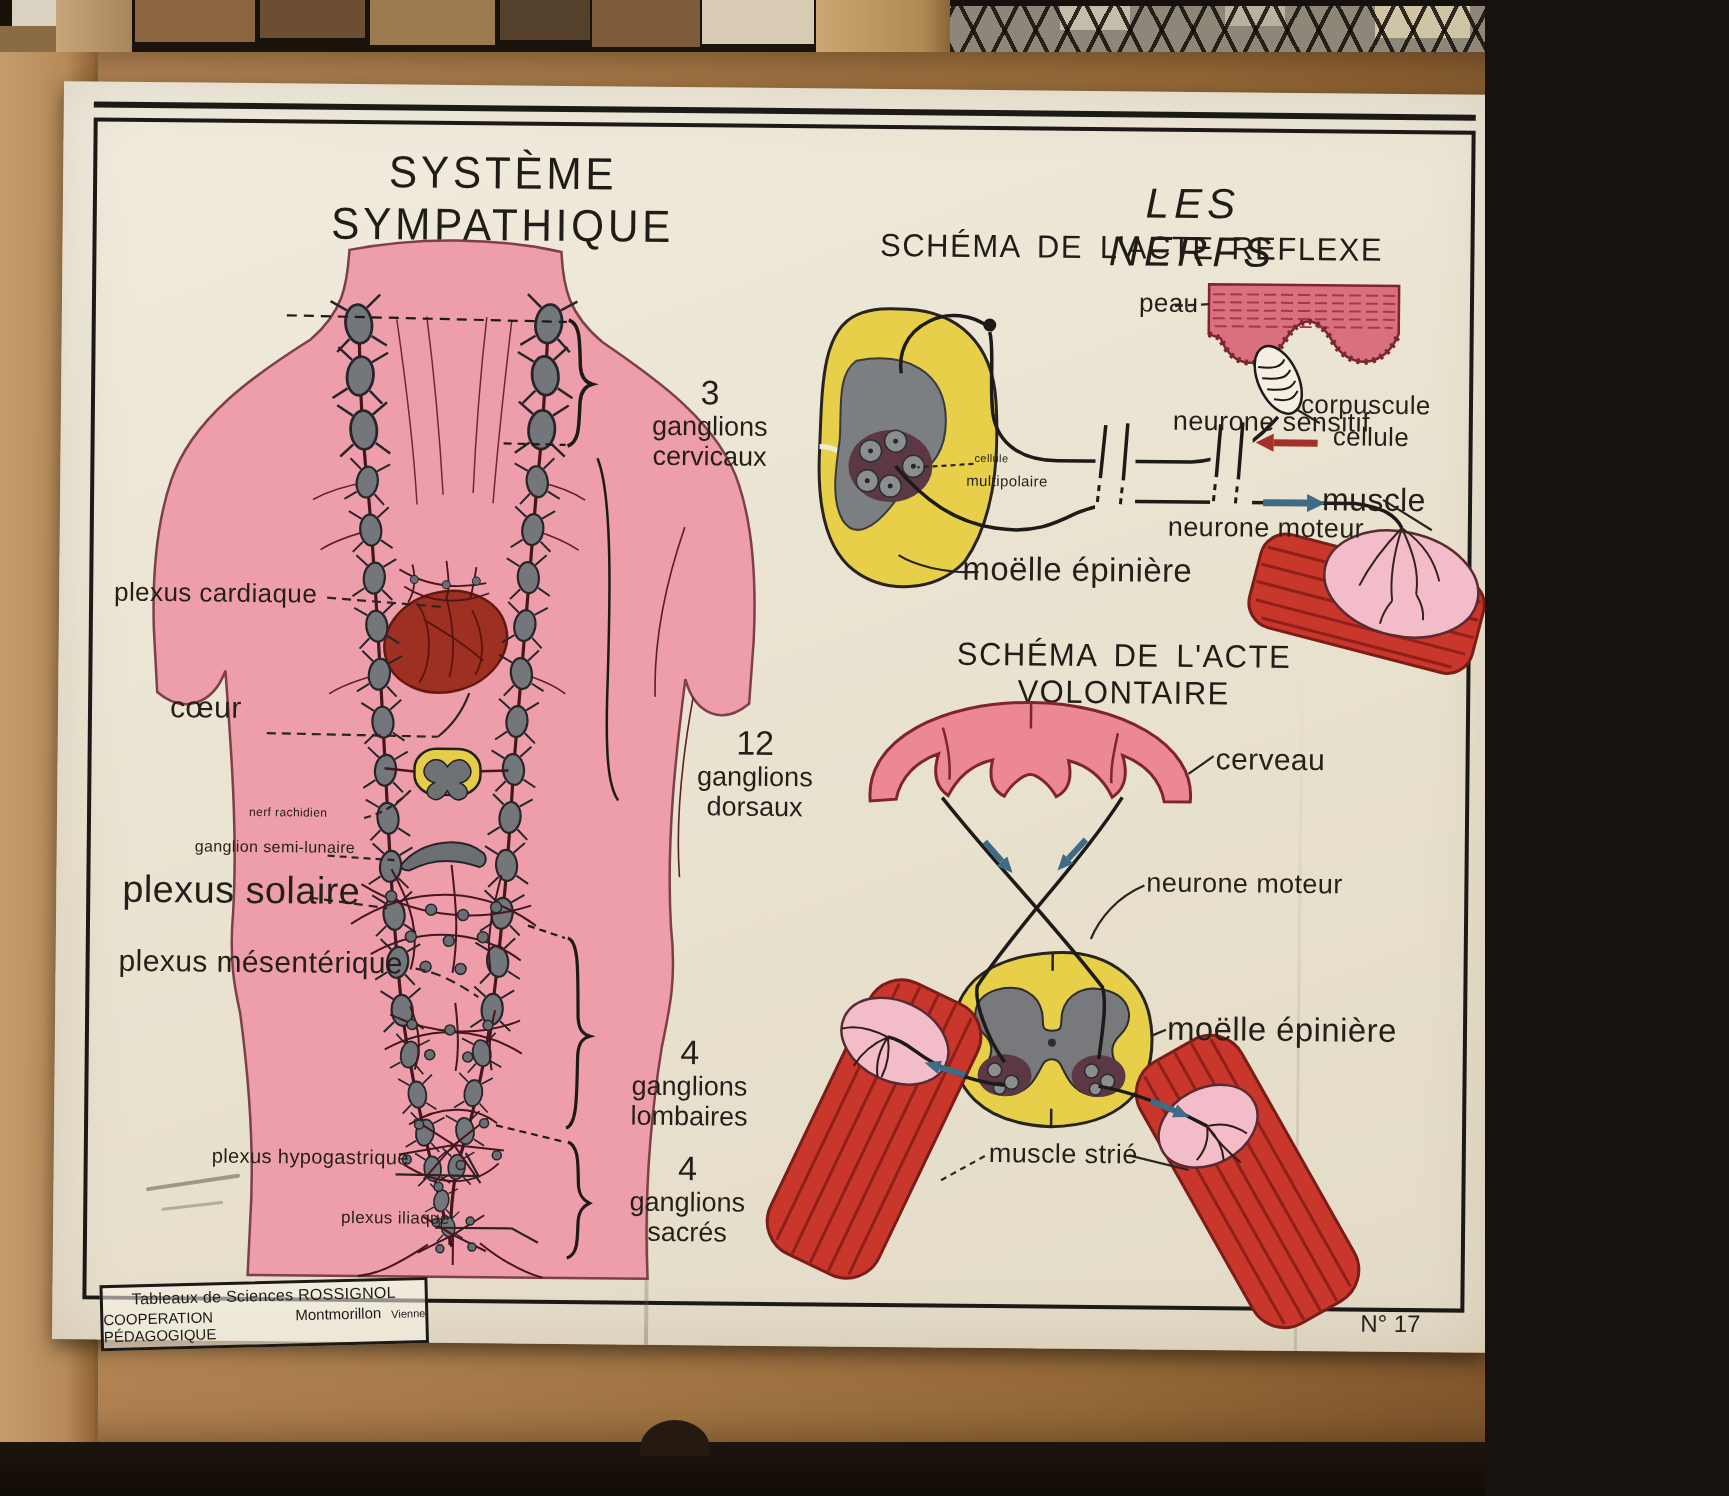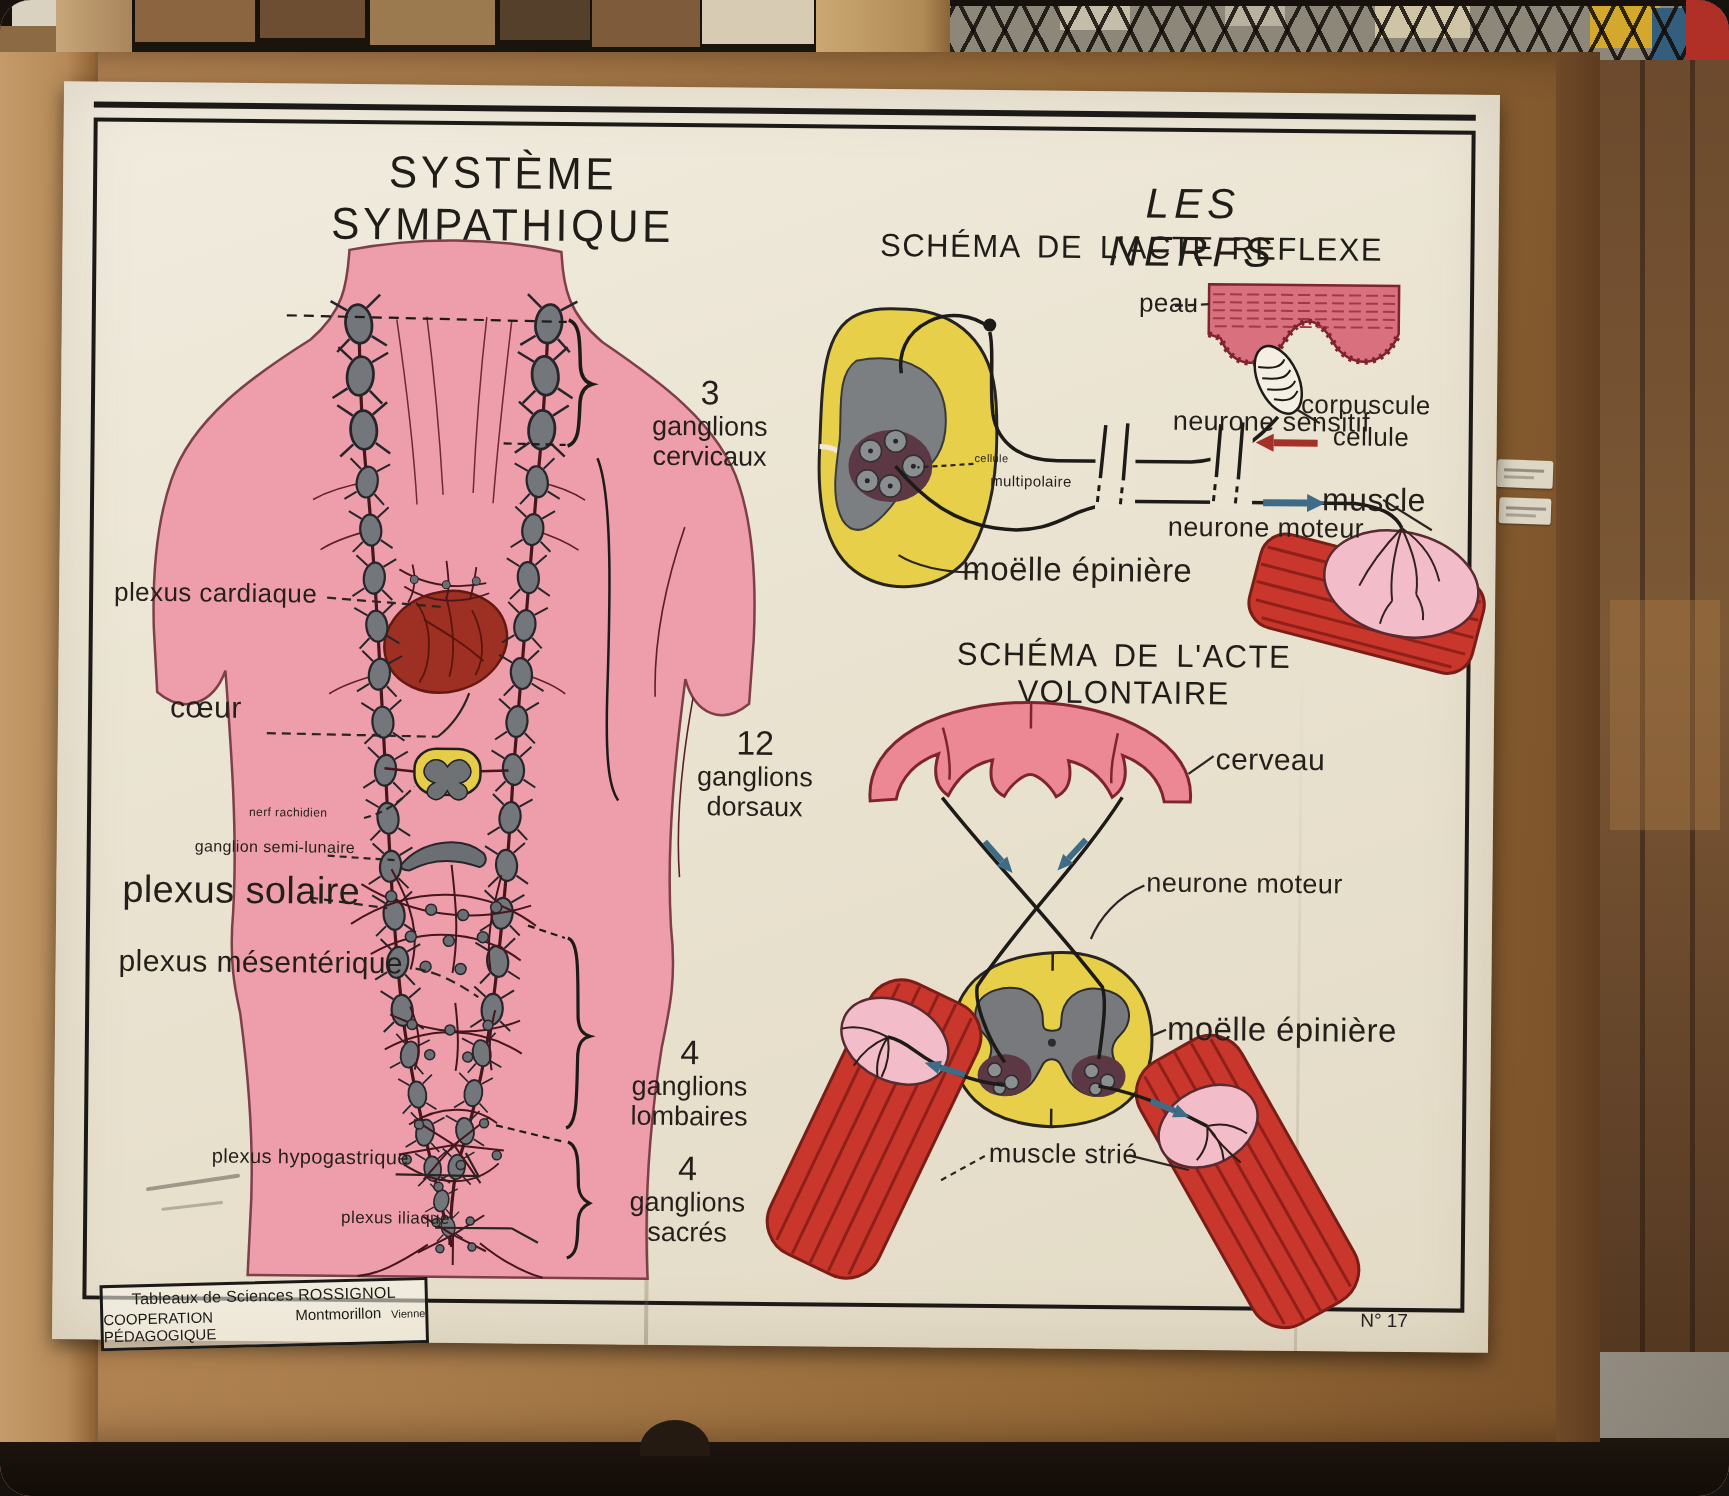--- a/index.html
+++ b/index.html
@@ -1,16 +1,16 @@
 <!DOCTYPE html>
 <html><head>
 <meta charset="utf-8">
 <style>
   html,body{margin:0;padding:0;background:#17120d;}
-  .scene{position:relative;width:1729px;height:1496px;overflow:hidden;background:#fca5a5;font-family:"Liberation Sans",sans-serif;border-radius:31px;}
+  .scene{position:relative;width:1485px;height:1496px;overflow:hidden;background:#fca5a5;font-family:"Liberation Sans",sans-serif;}
   
   .bg-top{position:absolute;left:0;top:0;width:1729px;height:150px;background:linear-gradient(#151009,#241c13);}
   .envbox{position:absolute;}
   .mesh-base{position:absolute;left:940px;top:0;width:789px;height:78px;background:#8d8779;}
   .mesh-lines{position:absolute;left:940px;top:0;width:789px;height:78px;border-top:6px solid #16110c;
     background:repeating-linear-gradient(63deg,transparent 0 24px,rgba(18,12,7,.85) 24px 28px),
                repeating-linear-gradient(-63deg,transparent 0 24px,rgba(18,12,7,.85) 24px 28px);}
   .bg-right{position:absolute;left:1596px;top:60px;width:133px;height:1436px;
     background:linear-gradient(180deg,#6b4a2d,#7c5835 40%,#5d3f27 80%,#4a3018);}
   .plank-line{position:absolute;top:0;width:5px;height:100%;background:rgba(30,18,8,.45);}
@@ -44,21 +44,21 @@
   .t-left{position:absolute;left:205px;top:62px;width:500px;text-align:center;font-size:45px;letter-spacing:4px;word-spacing:16px;
     color:#201d19;transform:scaleX(.94);transform-origin:left;}
   .t-nerfs{position:absolute;left:1000px;top:88px;width:260px;text-align:center;font-size:42px;font-style:italic;letter-spacing:5px;color:#201d19;}
   .t-sub{position:absolute;text-align:center;font-size:32px;letter-spacing:1.5px;word-spacing:7px;color:#201d19;transform:scaleX(.97);transform-origin:left;}
   svg{position:absolute;overflow:visible;}
   .credit{position:absolute;left:48px;top:1198px;width:322px;height:60px;border:3px solid #1c1a17;transform:rotate(-2deg);
     display:flex;flex-direction:column;justify-content:center;align-items:center;gap:2px;color:#1c1a17;background:rgba(250,246,235,.55);}
   .credit-l1{font-size:16px;letter-spacing:.3px;}
   .credit-l2{font-size:15px;display:flex;align-items:baseline;gap:10px;}
   .credit-region{font-size:11px;}
-  .plate{position:absolute;left:1308px;top:1216px;font-size:19px;color:#262220;}
+  .plate{position:absolute;left:1308px;top:1216px;font-size:24px;color:#262220;}
 </style>
 </head>
 <body>
 
 <div class="scene">
 
   <div class="bg-top">
     <div class="envbox" style="left:12px;top:0;width:45px;height:28px;background:#d9d2c0;"></div>
     <div class="envbox" style="left:0;top:26px;width:58px;height:32px;background:#8a6b44;"></div>
     <div class="envbox" style="left:56px;top:0;width:76px;height:62px;background:linear-gradient(90deg,#c7a67a,#a8855a);"></div>
@@ -363,21 +363,21 @@
         <path d="M184,300 C150,302 120,294 104,284"></path>
         <path d="M588,224 L637,254"></path>
       </g>
     </svg>
 
     <div class="lbl" style="left:1048px;top:196px;font-size:26px;margin-left:29px;">peau</div>
     <div class="lbl" style="left:1112px;top:314px;font-size:27px;">neurone sensitif</div>
     <div class="lbl" style="left:1240px;top:296px;font-size:26px;">corpuscule</div>
     <div class="lbl" style="left:1272px;top:328px;font-size:26px;">cellule</div>
     <div class="lbl" style="left:914px;top:362px;font-size:11px;">cellule</div>
-    <div class="lbl" style="left:906px;top:382px;font-size:15px;margin-left:24px;">multipolaire</div>
+    <div class="lbl" style="left:906px;top:382px;font-size:15px;">multipolaire</div>
     <div class="lbl" style="left:1108px;top:420px;font-size:27px;">neurone moteur</div>
     <div class="lbl" style="left:1262px;top:388px;font-size:32px;">muscle</div>
     <div class="lbl" style="left:903px;top:460px;font-size:33px;">moëlle épinière</div>
 
     <svg style="left:735px;top:600px;" width="650" height="600" viewBox="0 0 650 600">
 
       <path d="M78,112 C72,50 150,12 238,12 C326,12 404,52 398,110 L372,110 C368,88 352,72 330,64 C336,84 332,98 320,106 C310,86 294,74 276,70 C280,88 276,100 264,106 C256,92 244,84 238,84 C232,84 220,92 212,106 C200,100 196,88 200,70 C182,74 166,86 156,106 C144,98 140,84 146,64 C124,72 108,88 104,110 Z" fill="#ec8894" stroke="#7e2430" stroke-width="3"></path>
       <path d="M238,12 L238,38 M150,38 C156,58 158,74 157,90 M325,42 C321,62 318,76 319,92" stroke="#7e2430" stroke-width="2.5" fill="none"></path>
 
       <path d="M262,262 C320,258 360,290 362,345 C364,400 330,434 262,436 C194,434 160,400 162,345 C164,290 204,266 262,262 Z" fill="#e7cf49" stroke="#27231e" stroke-width="3"></path>

